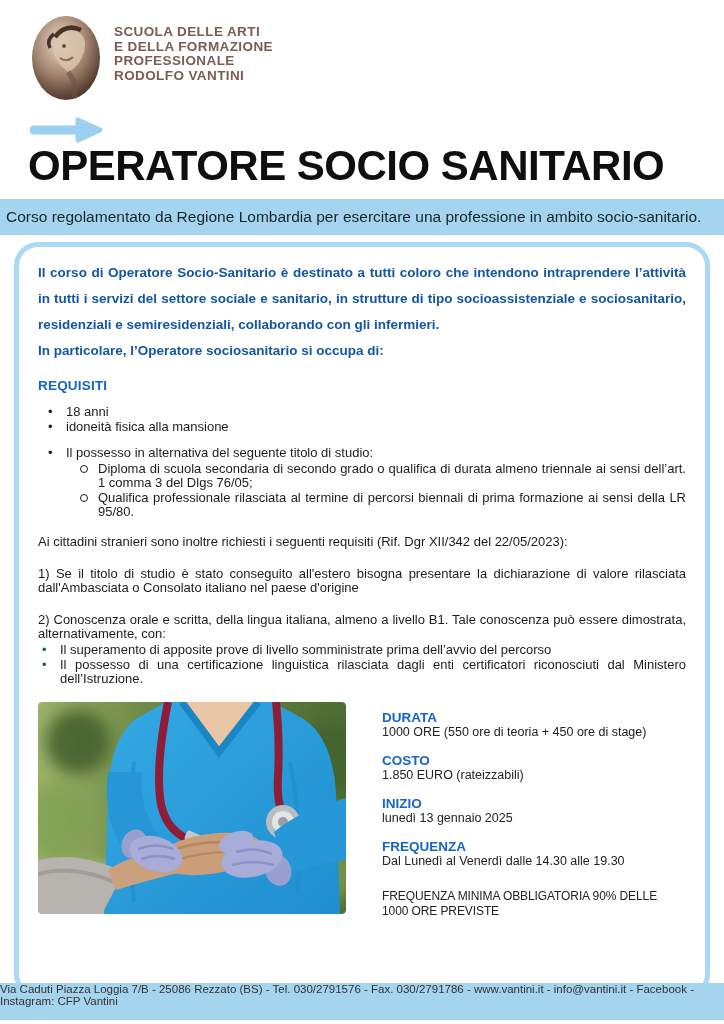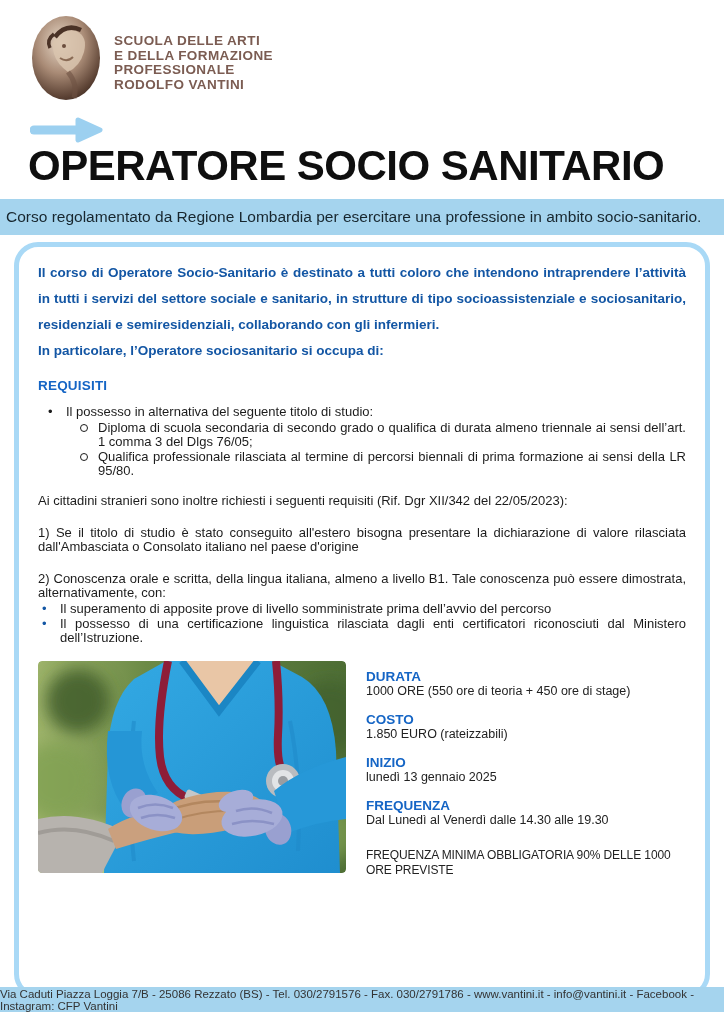--- a/index.html
+++ b/index.html
@@ -8,21 +8,21 @@
     --ink:#1c1c1c; --brown:#7b5c52;
   }
   *{margin:0;padding:0;box-sizing:border-box;}
   html,body{background:#ffffff;}
   body{width:724px;height:1024px;position:relative;overflow:hidden;
        font-family:"Liberation Sans","DejaVu Sans",sans-serif;color:var(--ink);}
 
   
   .logo-row{display:flex;align-items:flex-start;margin:14px 0 0 30px;gap:12px;}
   .logo-img{width:72px;height:88px;flex:0 0 auto;}
-  .logo-text{margin-top:20px;color:var(--brown);font-weight:bold;
+  .logo-text{margin-top:11px;color:var(--brown);font-weight:bold;
              font-size:13.5px;line-height:1.08;letter-spacing:.4px;}
   .arrow{display:block;margin:15px 0 0 30px;width:76px;height:26px;}
   .title{margin:0 0 0 28px;font-size:42px;font-weight:800;color:#0f0f0f;
          letter-spacing:-.5px;line-height:1.1;white-space:nowrap;}
   .banner{margin-top:10px;background:var(--band);padding:9px 6px;
           text-align:left;font-size:15.5px;color:#17262e;}
 
   
   .box{margin:7px 14px 0;height:756px;border:5px solid var(--border);
        border-radius:24px;background:#fff;padding:13px 19px 0;overflow:hidden;}
@@ -52,31 +52,31 @@
              border:1.4px solid var(--ink);border-radius:50%;}
 
   .p-gap{margin-top:17px;}
   .p-just{text-align:justify;}
   .bluebul{margin:0;}
   .bluebul li{position:relative;padding-left:22px;font-size:13px;line-height:14px;
               text-align:justify;margin-top:1px;}
   .bluebul li::before{content:"•";position:absolute;left:4px;color:var(--blue-dark);}
 
   
-  .bottom-row{display:flex;margin-top:16px;gap:20px;}
+  .bottom-row{display:flex;margin-top:16px;gap:36px;}
   .photo{width:308px;height:212px;flex:0 0 auto;border-radius:4px;}
   .info-col{flex:1;padding-top:8px;}
   .info-block{margin-bottom:13px;}
   .ilabel{color:var(--blue-bright);font-weight:bold;font-size:13.5px;line-height:15px;}
   .ivalue{font-size:12.5px;line-height:15px;color:#222;}
   .fm{margin-top:20px;font-size:12px;letter-spacing:-.1px;}
 
   
-  .footer{position:absolute;left:0;bottom:12px;width:724px;height:25px;
-          background:var(--band);display:flex;align-items:center;justify-content:center;
+  .footer{position:absolute;left:0;bottom:4px;width:724px;height:37px;
+          background:var(--band);display:flex;justify-content:center;
           font-size:11.5px;color:#333;}
 </style>
 </head>
 <body>
 
 <div class="page">
 
   <div class="logo-row">
     <svg class="logo-img" viewBox="0 0 72 88">
       <defs>
@@ -117,20 +117,24 @@
   </div>
 
   <div class="box">
 
     <p class="intro">Il corso di Operatore Socio-Sanitario  è destinato a tutti coloro che intendono intraprendere l’attività in tutti i servizi del settore sociale e sanitario, in strutture di tipo socioassistenziale e sociosanitario, residenziali e semiresidenziali, collaborando con gli infermieri.</p>
     <p class="lead">In particolare, l’Operatore sociosanitario si occupa di:</p>
 
 
     <h2 class="req-title">REQUISITI</h2>
 
+    <ul class="req">
+      <li>18 anni</li>
+      <li>idoneità fisica alla mansione</li>
+    </ul>
     <ul class="req mt">
       <li>Il possesso in alternativa del seguente titolo di studio:</li>
     </ul>
     <ul class="subreq">
       <li>Diploma di scuola secondaria di secondo grado o qualifica di durata almeno triennale ai sensi dell’art. 1 comma 3 del Dlgs 76/05;</li>
       <li>Qualifica professionale rilasciata al termine di percorsi biennali di prima formazione ai sensi della LR 95/80.</li>
     </ul>
 
     <p class="blacktxt p-gap">Ai cittadini stranieri sono inoltre richiesti i seguenti requisiti (Rif. Dgr XII/342 del 22/05/2023):</p>
     <p class="blacktxt p-gap p-just">1) Se il titolo di studio è stato conseguito all'estero bisogna presentare la dichiarazione di valore rilasciata dall'Ambasciata o Consolato italiano nel paese d'origine</p>

